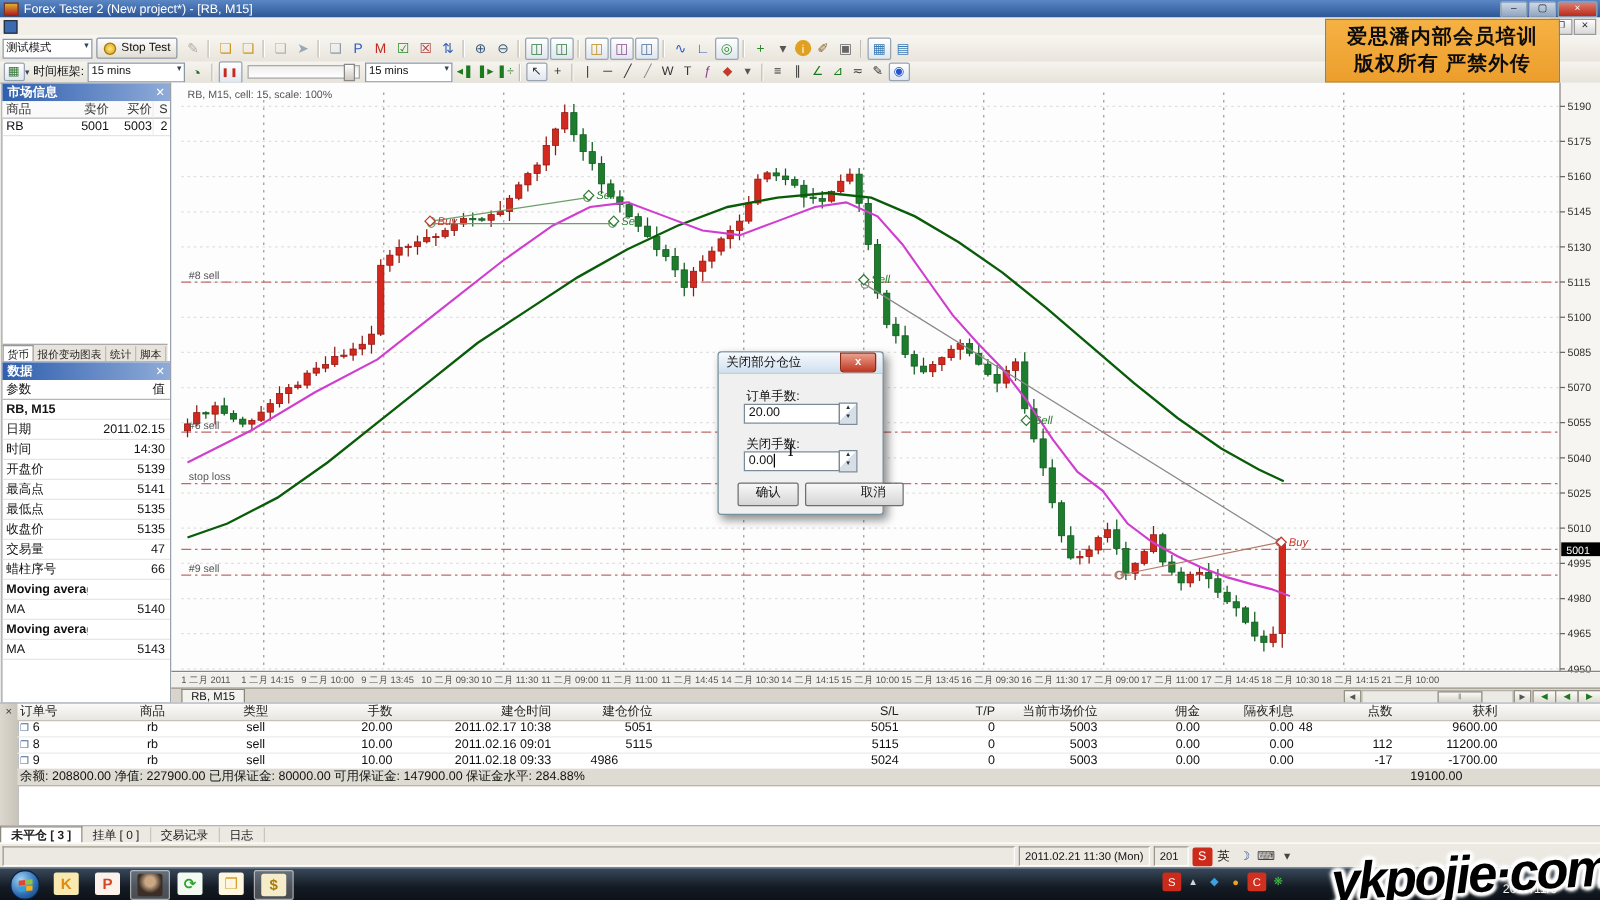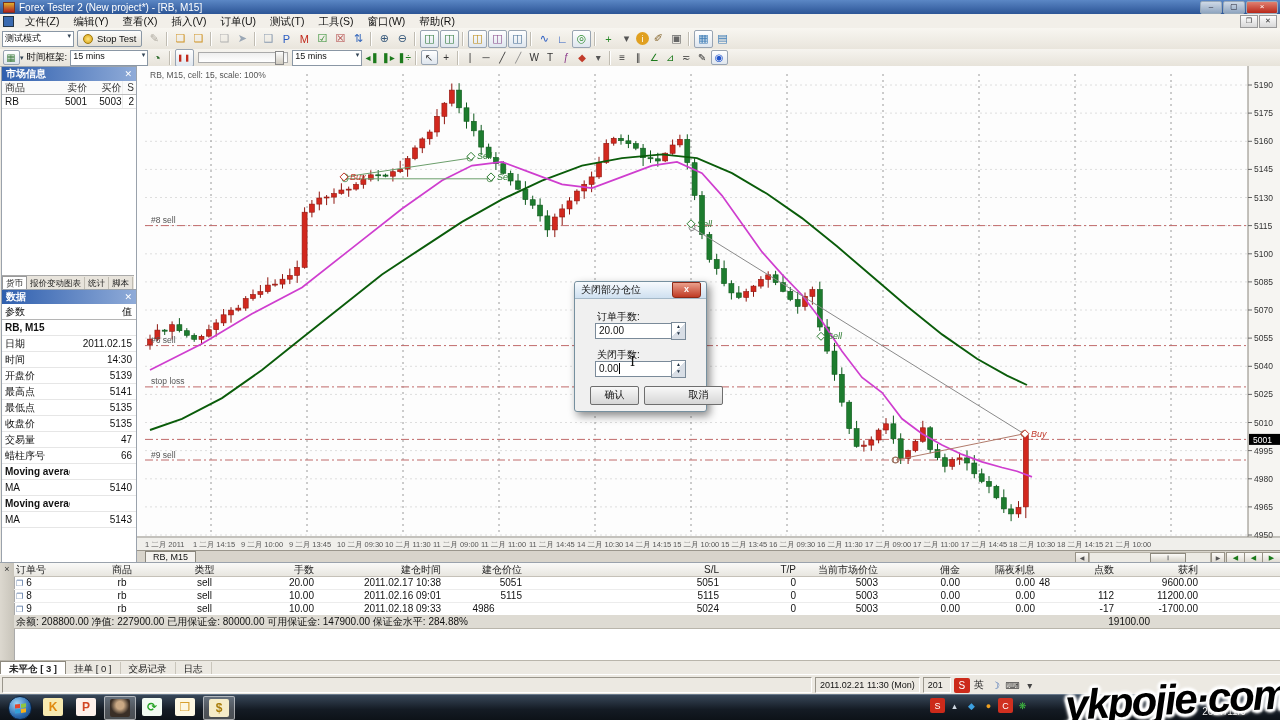--- a/index.html
+++ b/index.html
@@ -135,31 +135,20 @@
     <span>Forex Tester 2  (New project*) - [RB, M15]</span>
     <span style="margin-left:auto;display:flex;padding-right:2px;">
       <span class="winbtn">–</span>
       <span class="winbtn">▢</span>
       <span class="winbtn close">×</span>
     </span>
   </div>
 
   <div id="menubar" class="abs">
     <span id="mdi-icon"></span>
-    <span id="menu-items" style="display:flex;">
-        <span class="mitem">文件(Z)</span>
-        <span class="mitem">编辑(Y)</span>
-        <span class="mitem">查看(X)</span>
-        <span class="mitem">插入(V)</span>
-        <span class="mitem">订单(U)</span>
-        <span class="mitem">测试(T)</span>
-        <span class="mitem">工具(S)</span>
-        <span class="mitem">窗口(W)</span>
-        <span class="mitem">帮助(R)</span>
-      </span>
     <span style="margin-left:auto;display:flex;padding-right:3px;">
       <span class="mdibtn">❐</span>
       <span class="mdibtn">✕</span>
     </span>
   </div>
 
   <div id="toolbar1" class="abs">
     <span class="combo" style="width:66px;">
       <span>测试模式</span>
         <span class="car">▾</span>
@@ -790,21 +779,21 @@
           <span class="oc" style="width: 73px; text-align: right; padding-right: 4px;">0</span>
           <span class="oc" style="width: 78px; text-align: right; padding-right: 4px;">5003</span>
           <span class="oc" style="width: 78px; text-align: right; padding-right: 4px;">0.00</span>
           <span class="oc" style="width: 71px; text-align: right; padding-right: 4px;">0.00</span>
           <span class="oc" style="width: 75px; text-align: right; padding-right: 4px;">-17</span>
           <span class="oc" style="width: 80px; text-align: right; padding-right: 4px;">-1700.00</span>
         </div>
       </div>
     <div id="orders-summary">
       <span style="padding-left:2px;">余额: 208800.00 净值: 227900.00 已用保证金: 80000.00 可用保证金: 147900.00 保证金水平: 284.88%</span>
-      <span style="position:absolute;right:130px;top:0;">19100.00</span>
+      <span style="position:absolute;right:110px;top:0;">19100.00</span>
     </div>
   </div>
 
   <div id="btabs" class="abs">
       <span class="btab active">未平仓 [ 3 ]</span>
       <span class="btab">挂单 [ 0 ]</span>
       <span class="btab">交易记录</span>
       <span class="btab">日志</span>
     </div>
 
@@ -847,20 +836,24 @@
         <span class="tray-ic" style="color: rgb(255, 255, 255); background: rgb(204, 42, 26); border-radius: 2px;">S</span>
         <span class="tray-ic" style="color: rgb(207, 216, 226);">▴</span>
         <span class="tray-ic" style="color: rgb(61, 160, 224);">◆</span>
         <span class="tray-ic" style="color: rgb(240, 160, 32);">●</span>
         <span class="tray-ic" style="color: rgb(255, 255, 255); background: rgb(208, 48, 32); border-radius: 2px;">C</span>
         <span class="tray-ic" style="color: rgb(64, 192, 64);">❋</span>
       </span>
     <span id="task-date">2017/11/9</span>
   </div>
 
+  <div id="banner" class="abs">
+    <div>爱思潘内部会员培训</div>
+    <div>版权所有  严禁外传</div>
+  </div>
 
   <div id="dialog" class="abs">
     <div id="dlg-title">
       <span>关闭部分仓位</span>
     </div>
     <span id="dlg-close" class="abs">x</span>
     <span class="dlg-label" style="top:28px;">订单手数:</span>
     <span class="dlg-input" style="top:41px;"><span>20.00</span></span>
     <span class="dlg-spin" style="top:40px;">▲<br>▼</span>
     <span class="dlg-label" style="top:66px;">关闭手数:</span>

